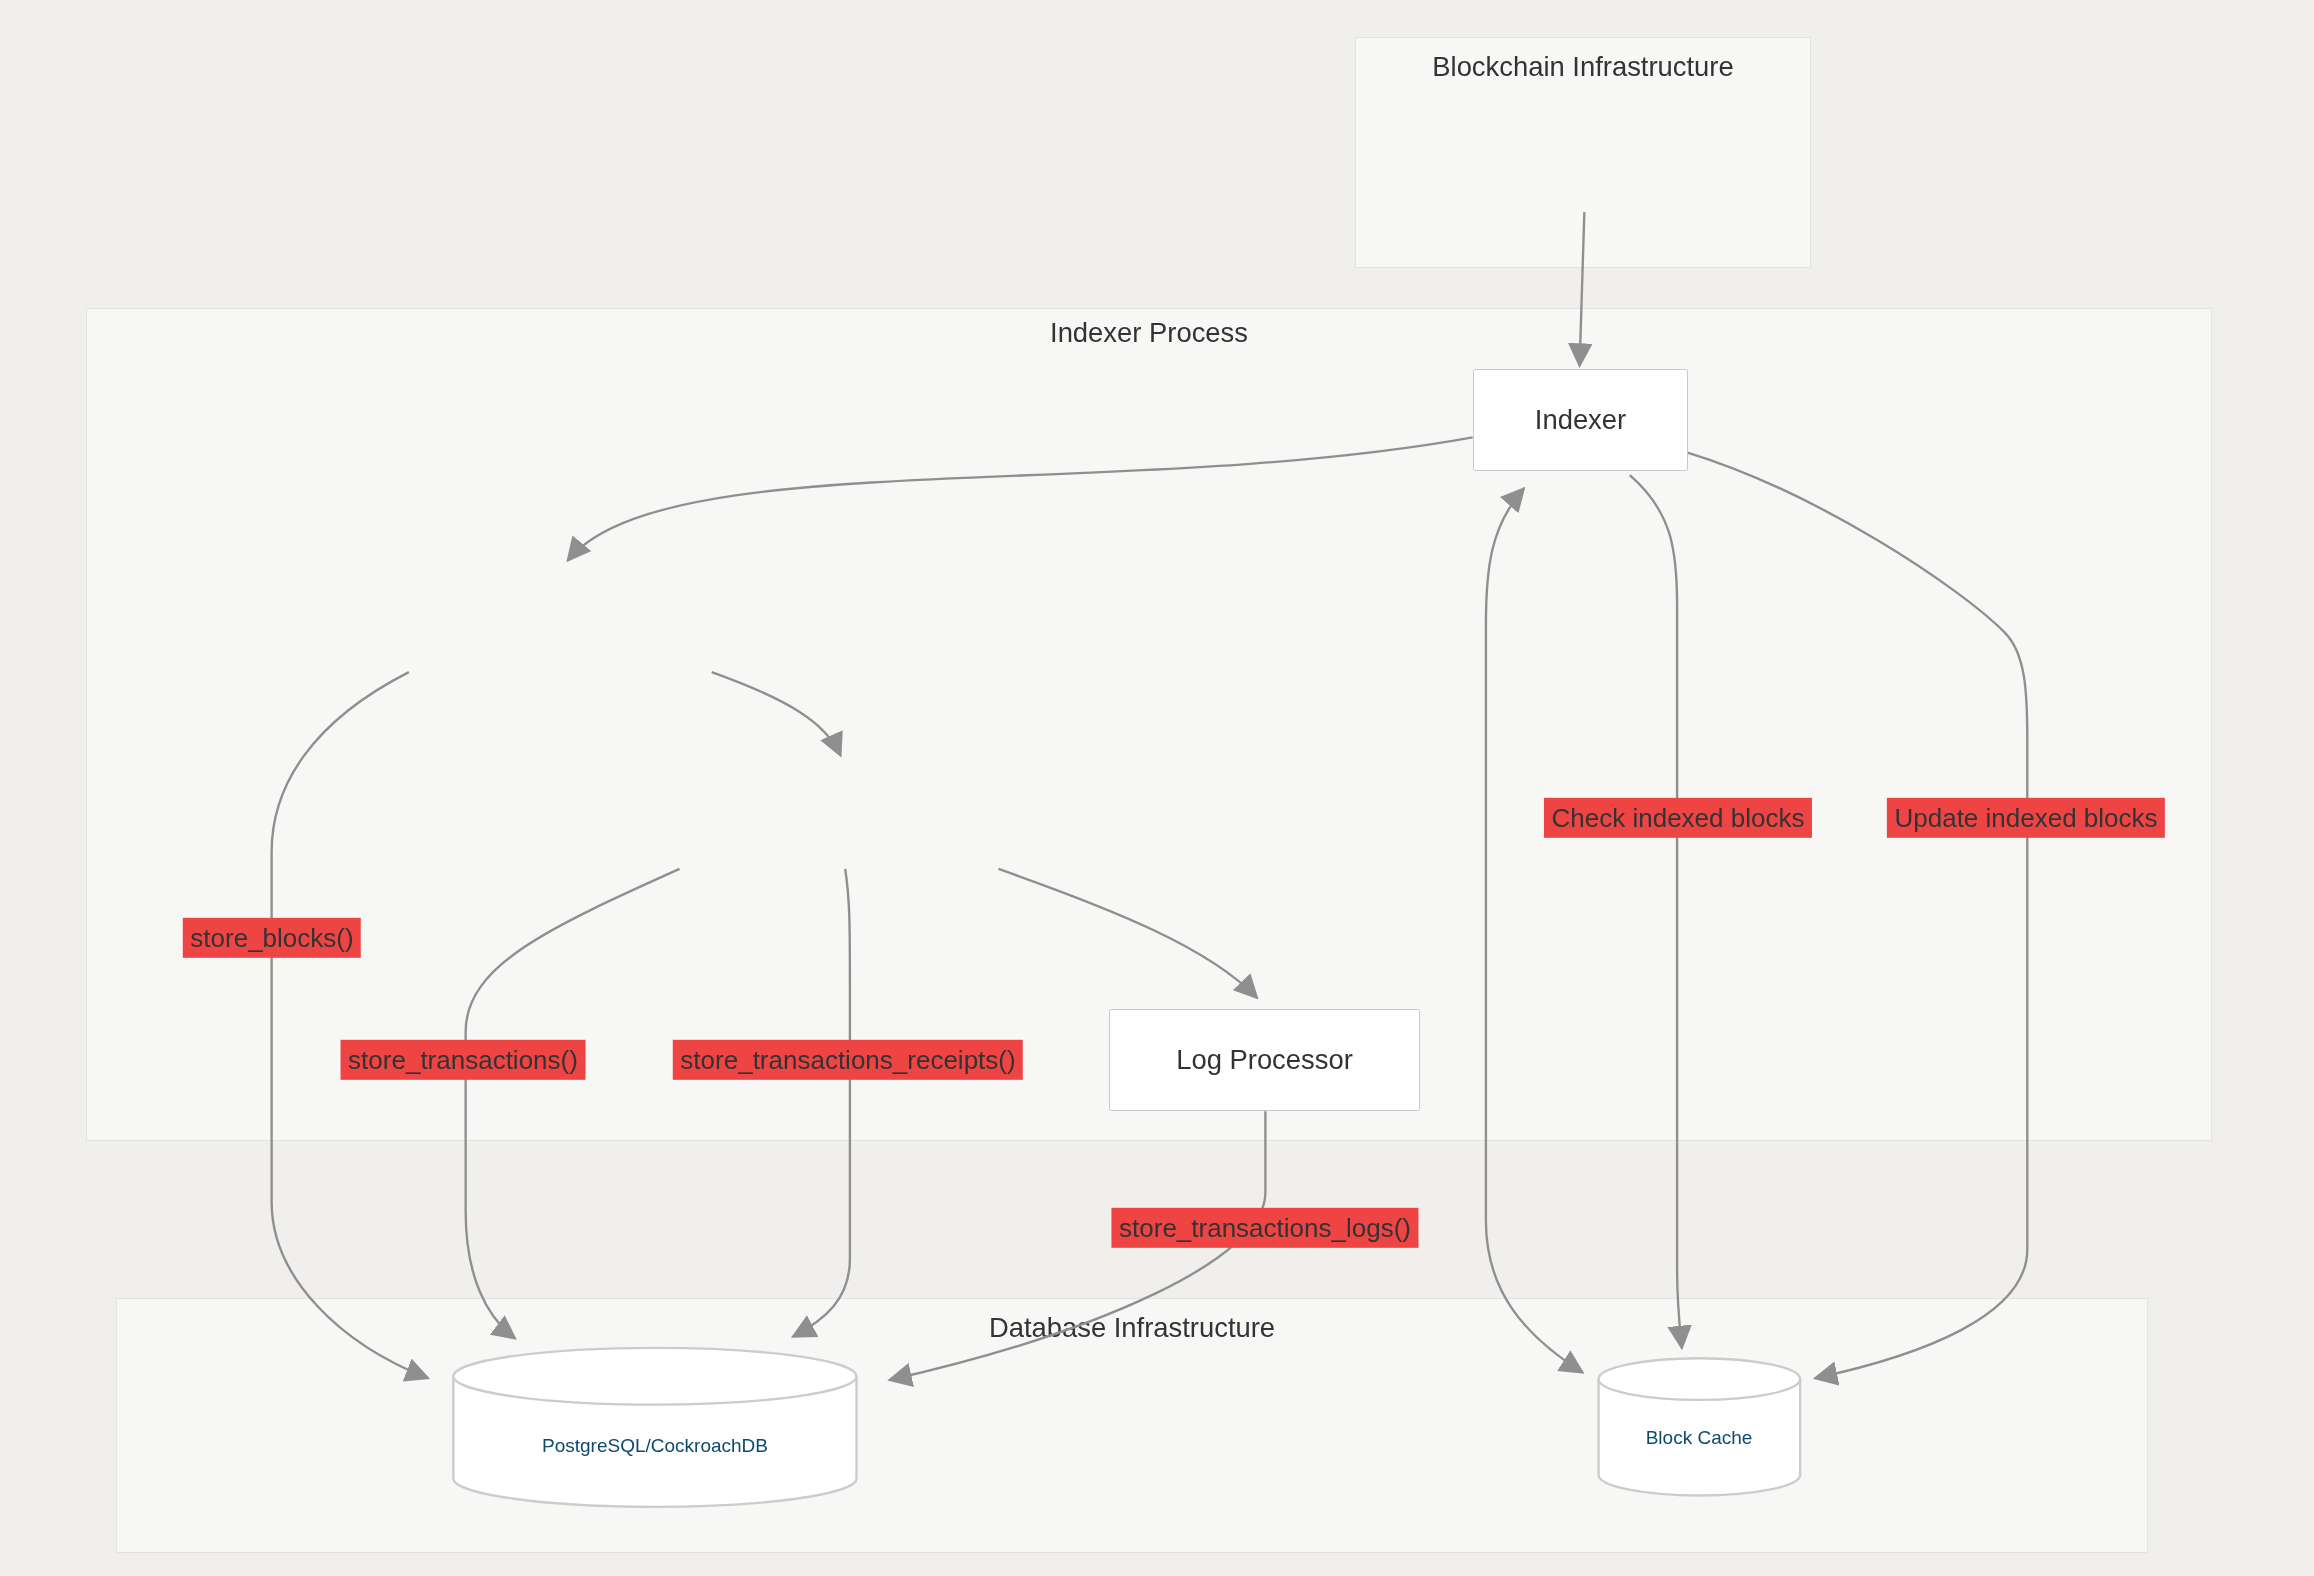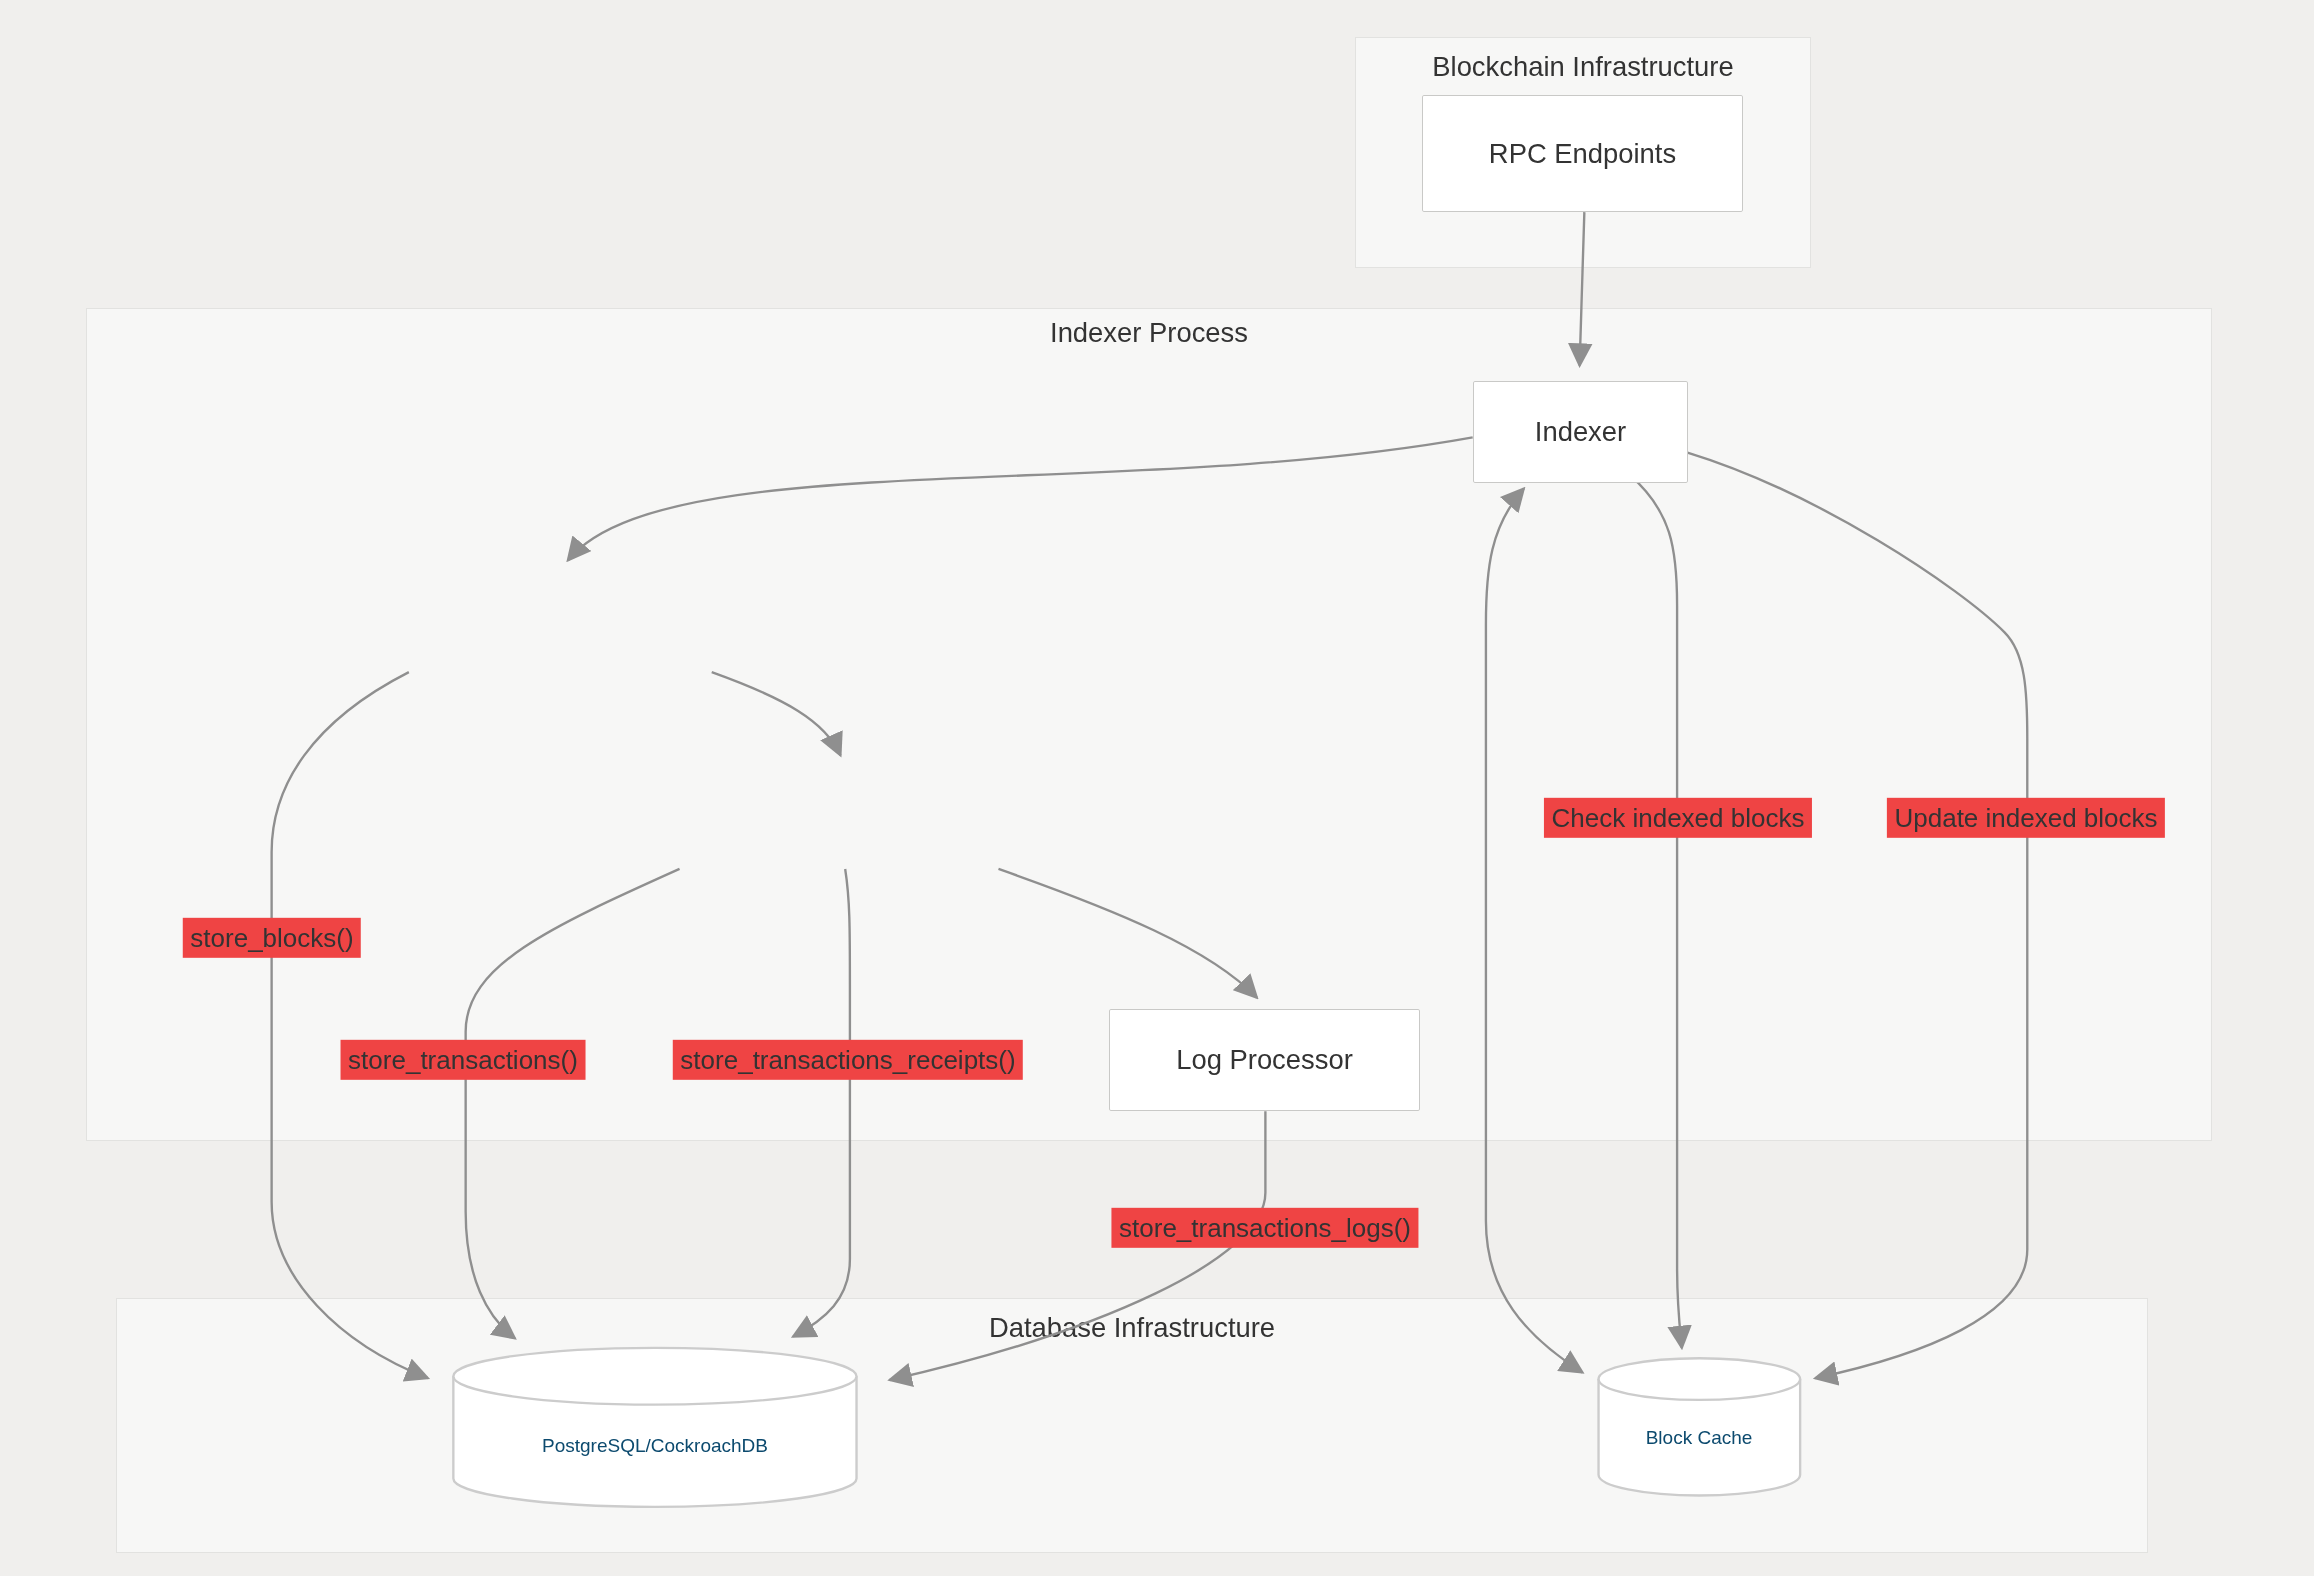--- a/index.html
+++ b/index.html
@@ -101,25 +101,22 @@
       <path class="cylShape" d="M 479 1454 L 479 1562 A 213 30 0 0 0 905 1562 L 905 1454"></path>
       <ellipse class="cylShape" cx="692" cy="1454" rx="213" ry="30"></ellipse>
     </g>
 
     <g>
       <path class="cylShape" d="M 1689 1457 L 1689 1558 A 106.5 22 0 0 0 1902 1558 L 1902 1457"></path>
       <ellipse class="cylShape" cx="1795.5" cy="1457" rx="106.5" ry="22"></ellipse>
     </g>
   </svg>
 
-  <div class="node" style="left:1422px;top:95px;width:321px;height:117px;">
-    <span>RPC Endpoints</span>
-  </div>
 
-  <div class="node" style="left:1473px;top:381px;width:215px;height:102px;">
+  <div class="node" style="left:1473px;top:369px;width:215px;height:102px;">
     <span>Indexer</span>
   </div>
 
 
 
   <div class="node" style="left:1109px;top:1009px;width:311px;height:102px;">
     <span>Log Processor</span>
   </div>
 
   <div class="cyl-label" style="left:655px;top:1446px;">PostgreSQL/CockroachDB</div>

